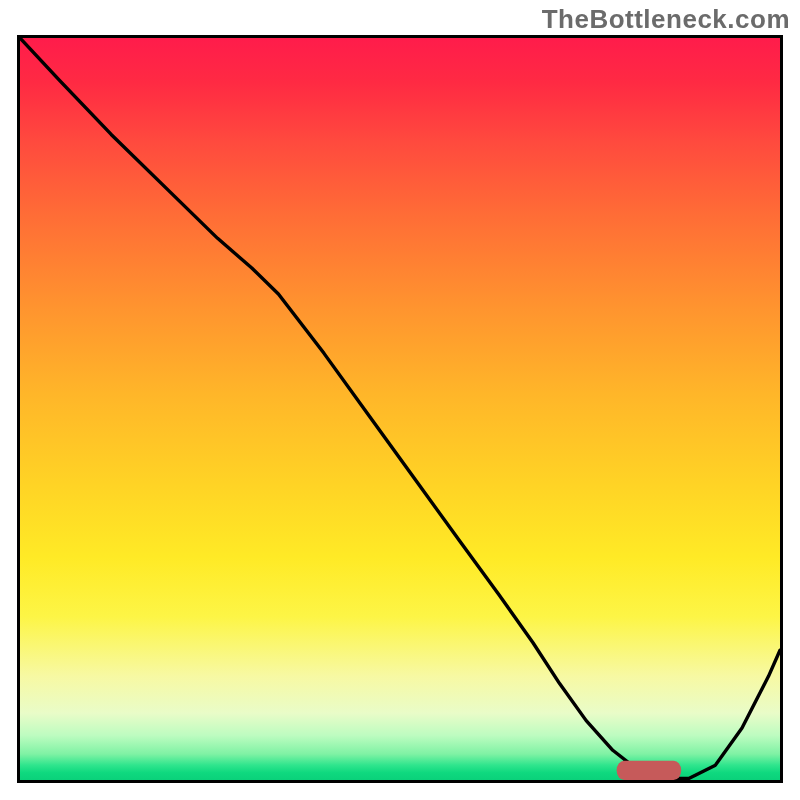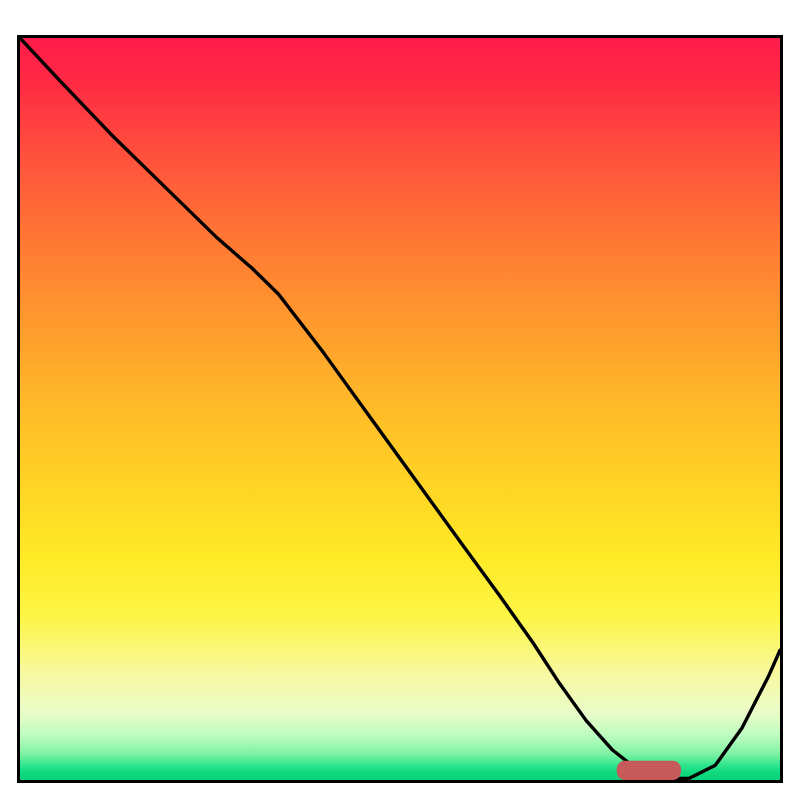--- a/index.html
+++ b/index.html
@@ -66,20 +66,21 @@
     inset: 0;
     width: 100%;
     height: 100%;
   }
 </style>
 </head>
 <body>
 
 <div class="stage">
 
+  <div class="watermark">TheBottleneck.com</div>
 
   <div class="plot-area">
 
     <div class="gradient-bg"></div>
 
     <svg class="overlay" viewBox="0 0 100 100" preserveAspectRatio="none">
       <path id="curve-path" fill="none" stroke="#000000" stroke-width="0.45" stroke-linejoin="round" stroke-linecap="round" d="M0.00 0.00 L5.20 5.70 L12.00 13.00 L19.50 20.50 L26.00 27.00 L30.50 31.00 L34.00 34.50 L40.00 42.50 L46.00 51.00 L52.00 59.50 L58.00 68.00 L63.00 75.00 L67.50 81.50 L71.00 87.00 L74.50 92.00 L78.00 96.00 L81.50 98.80 L85.00 99.80 L88.00 99.80 L91.50 98.00 L95.00 93.00 L98.50 86.00 L100.00 82.50"></path>
       <rect id="marker-rect" rx="1.0" ry="1.6" fill="#c65a5a" x="78.50" y="97.40" width="8.50" height="2.60"></rect>
     </svg>
 

